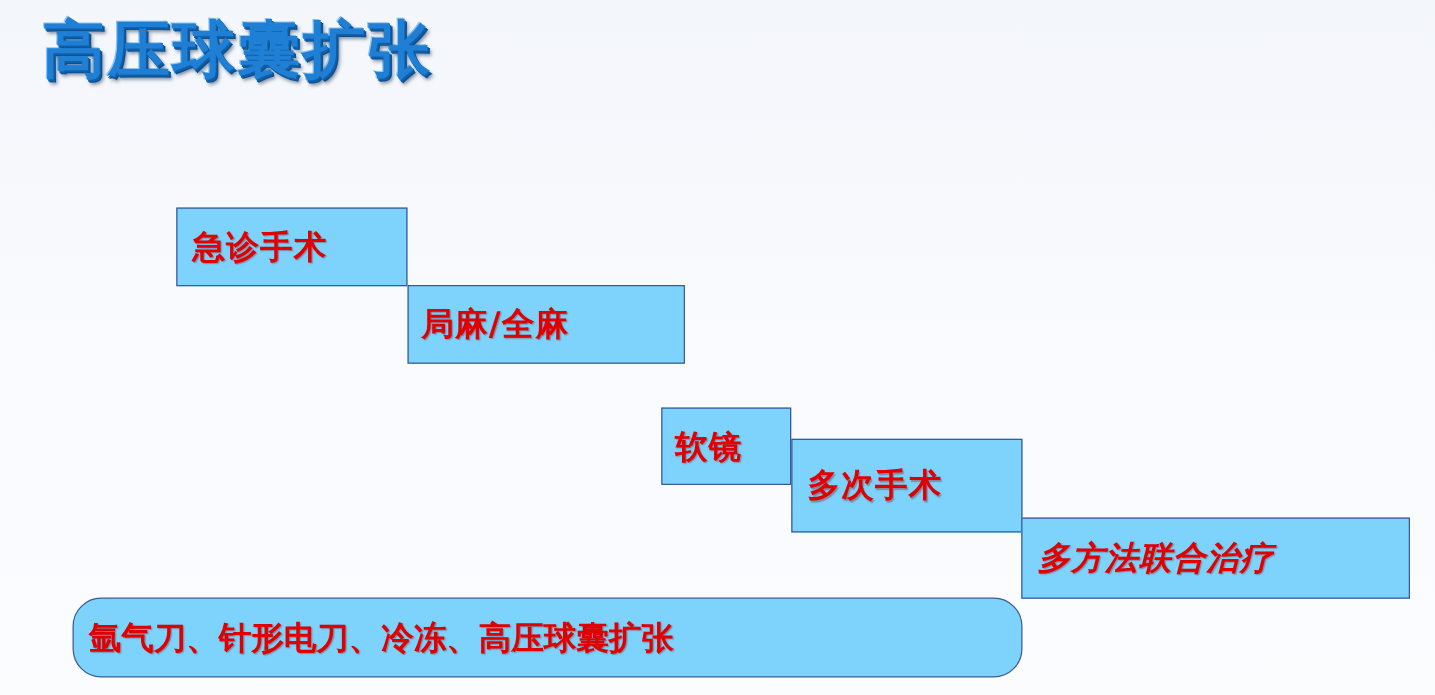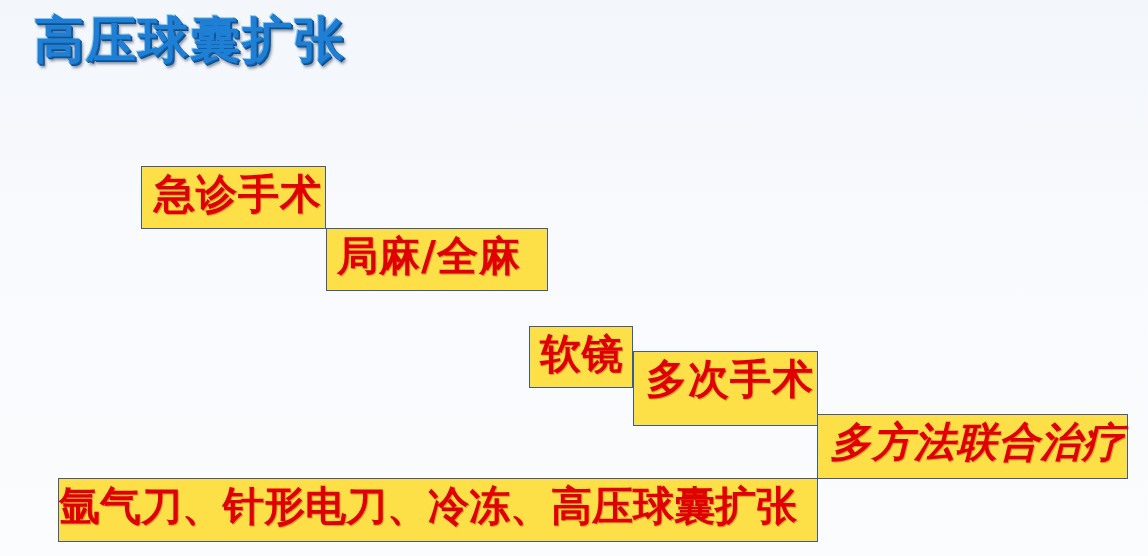--- a/index.html
+++ b/index.html
@@ -10,32 +10,32 @@
     }
     .title {
       position: absolute; left: 34px; top: 8px;
       font-size: 50px; font-weight: bold; letter-spacing: 2px; line-height: 64px;
       color: #1f7fd4;
       text-shadow: 1px 1px 0 #0f5fa8, 2px 2px 0 #0c4f8e, 3px 4px 3px rgba(40,60,90,0.55), -1px -1px 0 #8cc6f2;
       white-space: nowrap;
     }
     .step {
       position: absolute; box-sizing: border-box;
-      border: 1.5px solid #3c5a98; background: #fde047;
-      display: flex; align-items: flex-start;
-      color: #e00000; font-weight: bold; font-size: 41px; letter-spacing: 1px;
+      border: 1.5px solid #3c5a98; background: #7dd3fc;
+      display: flex; align-items: center;
+      color: #e00000; font-weight: bold; font-size: 26px; letter-spacing: 1px;
       text-shadow: 1px 1px 1px rgba(120,0,0,0.35);
       white-space: nowrap;
     }
     .s1 { left: 141px; top: 166px; width: 185px; height: 63px; padding-left: 12px; }
     .s2 { left: 326px; top: 228px; width: 222px; height: 63px; padding-left: 10px; }
     .s3 { left: 529px; top: 290px; width: 104px; height: 62px; padding-left: 10px; margin-top: 36px; }
     .s4 { left: 633px; top: 351px; width: 185px; height: 75px; padding-left: 12px; }
     .s5 { left: 817px; top: 414px; width: 311px; height: 65px; padding-left: 12px; font-style: italic; }
-    .s6 { left: 58px;  top: 478px; width: 760px; height: 64px; letter-spacing: 0px; }
+    .s6 { left: 58px;  top: 478px; width: 760px; height: 64px; padding-left: 12px; letter-spacing: 0px; border-radius: 23px; }
   </style>
 </head>
 <body>
 
 <div class="title">高压球囊扩张</div>
 
 <div class="step s1">
   <span>急诊手术</span>
 </div>
 <div class="step s2">

